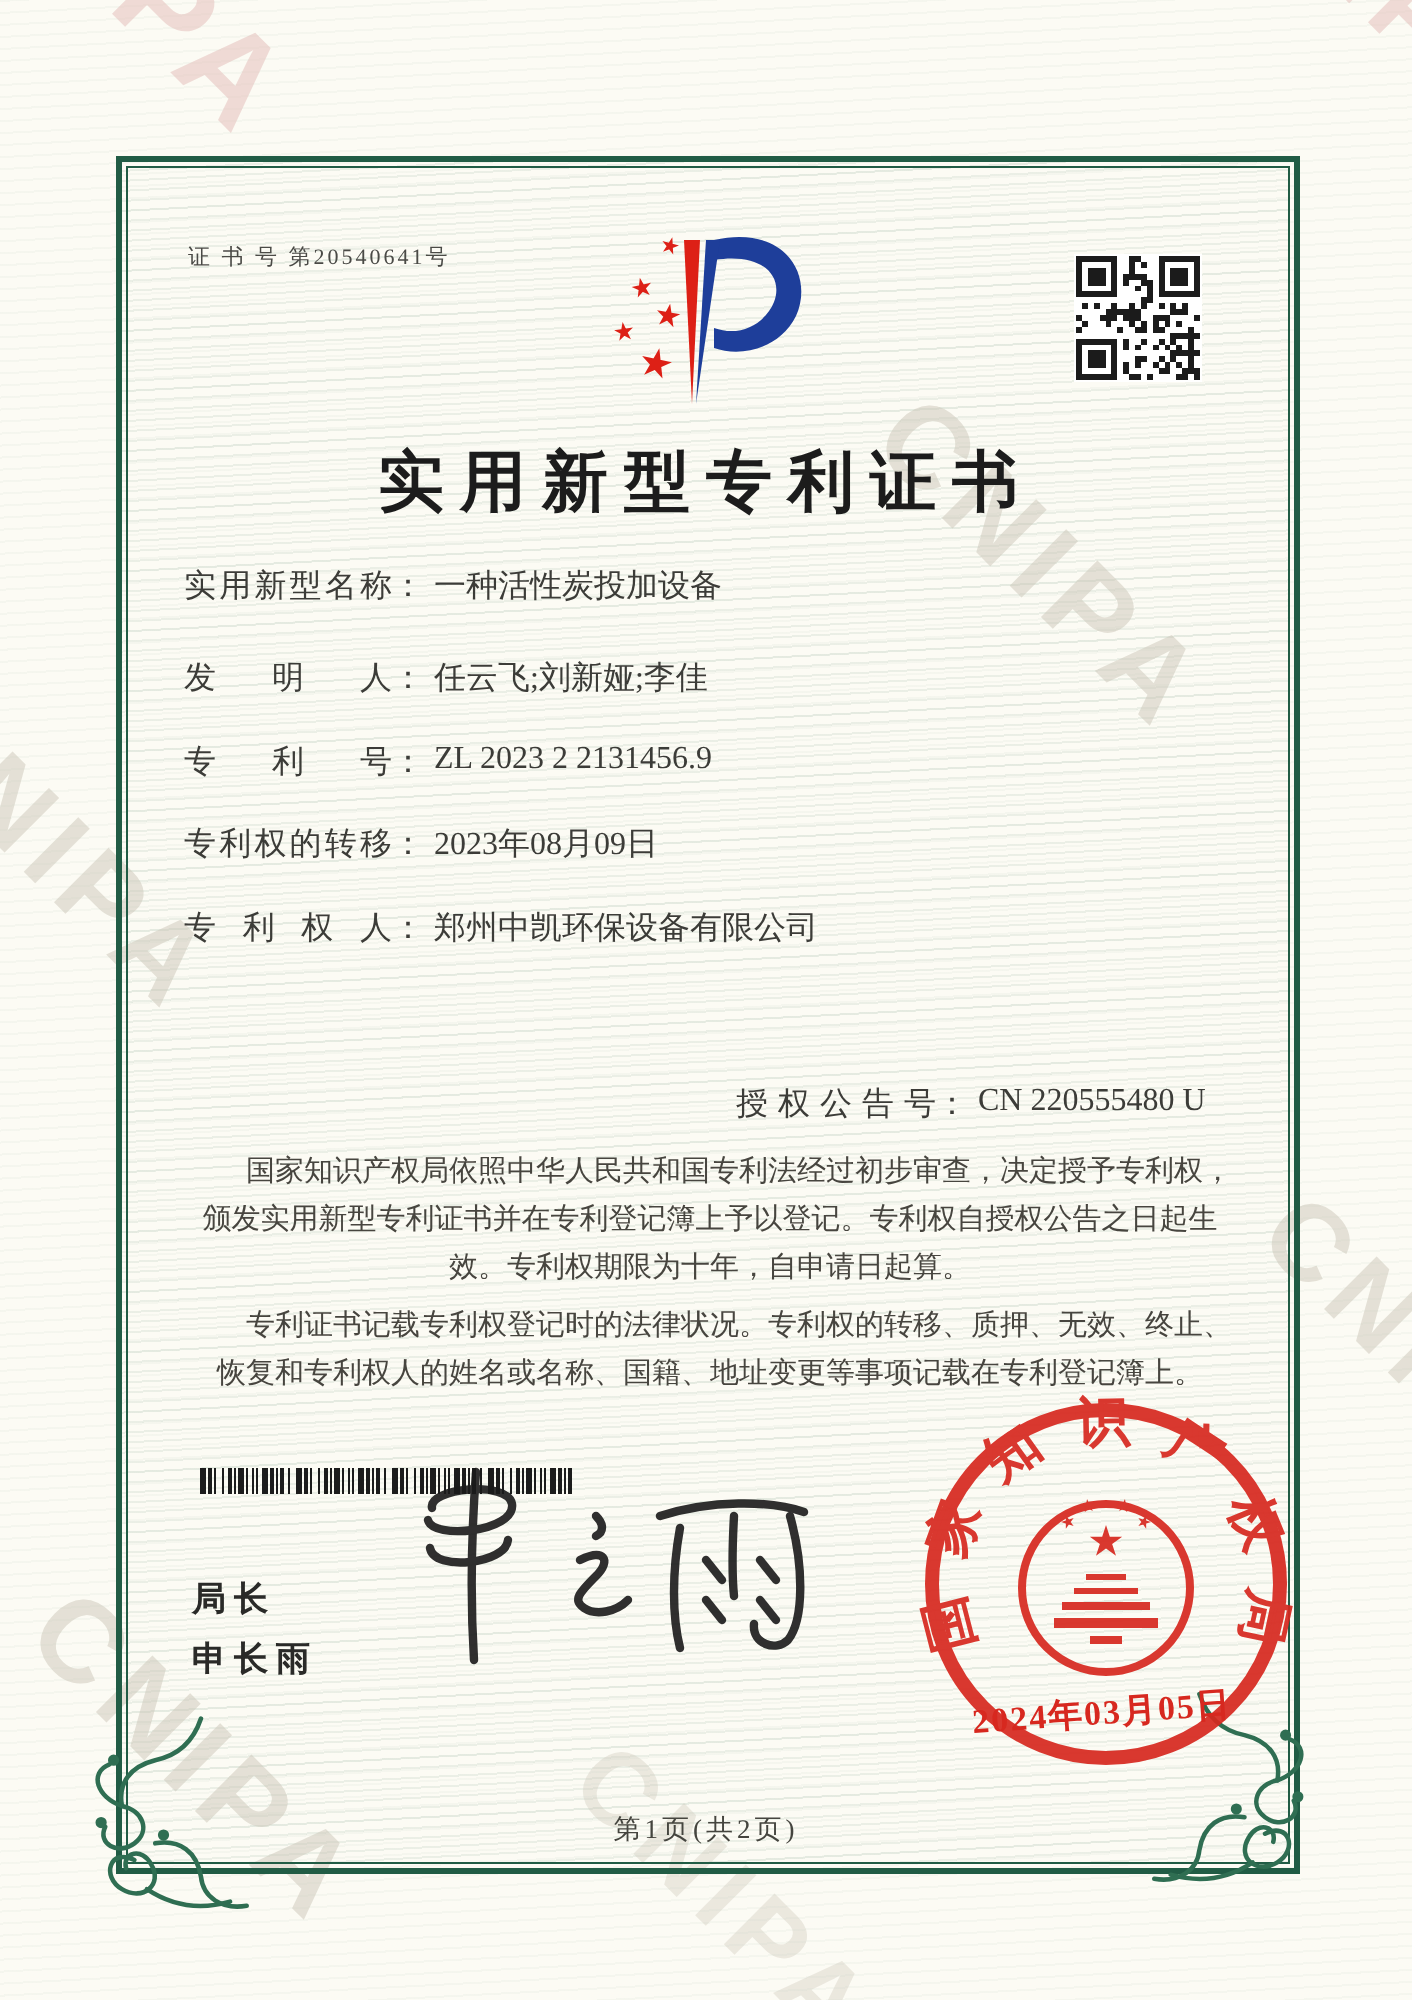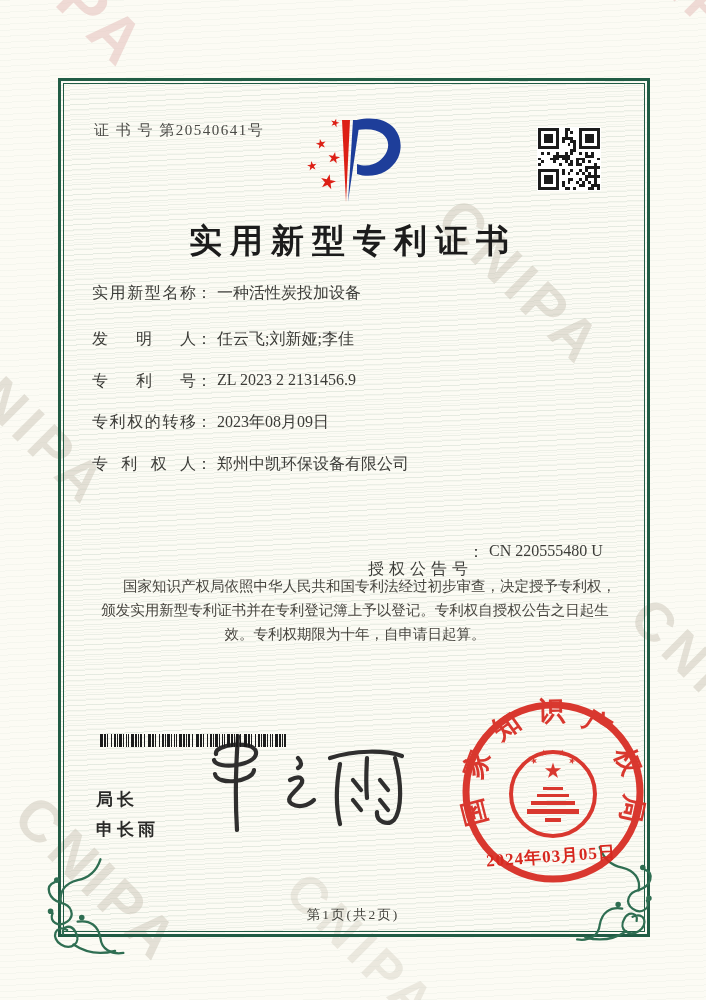--- a/index.html
+++ b/index.html
@@ -24,34 +24,34 @@
     font-weight:700;transform:rotate(45deg);letter-spacing:6px;pointer-events:none;white-space:nowrap;
   }
   .wm-grey{color:rgba(203,197,184,.5);}
   .wm-pink{color:rgba(228,192,188,.55);}
   
   .frame{position:absolute;left:58px;top:78px;width:586px;height:853px;border:3px solid #215c45;z-index:2;}
   .frame-inner{position:absolute;inset:2px;border:1px solid #215c45;}
   .flourish{position:absolute;z-index:3;}
   
   .content{position:absolute;inset:0;z-index:4;}
-  .cert-no{position:absolute;left:94px;top:121px;font-size:15px;letter-spacing:1.5px;color:#4a4a46;}
+  .cert-no{position:absolute;left:94px;top:121px;font-size:11px;letter-spacing:1.5px;color:#4a4a46;}
   .logo{position:absolute;left:293px;top:114px;}
   .qr{position:absolute;left:537px;top:127px;background:#fff;padding:1px;}
   .title{
     position:absolute;left:0;right:0;top:219px;text-align:center;
     font-size:33px;font-weight:700;letter-spacing:8px;color:#1c1c1c;
   }
   .row{position:absolute;left:92px;font-size:16px;color:#3c3c38;}
   .row .lbl{display:inline-block;width:104px;text-align:justify;text-align-last:justify;vertical-align:top;}
   .row .colon{vertical-align:top;}
   .row .val{margin-left:5px;vertical-align:top;}
   .val-wrap{display:inline-block;width:452px;line-height:1.45;}
   .grant2{position:absolute;left:368px;top:0;white-space:nowrap;}
-  .grant2 .lbl{width:100px;margin-top:17px;}
+  .grant2 .lbl{width:100px;}
   .paras{position:absolute;left:92px;top:574px;width:526px;font-size:14.5px;line-height:1.66;color:#47453f;}
   .paras p{margin:0 0 5px 0;text-indent:2em;text-align:center;}
   .barcode{position:absolute;left:100px;top:734px;width:186px;height:13px;}
   .sig-label{
     position:absolute;left:96px;font-family:"Liberation Sans","DejaVu Sans",sans-serif;
     font-size:17px;font-weight:600;letter-spacing:4px;color:#2a2a28;
   }
   .sig-title{top:788px;}
   .sig-name{top:818px;}
   .signature{position:absolute;left:190px;top:728px;}
@@ -265,20 +265,21 @@
   </div>
   <div class="row" style="top:454px;">
     <span class="lbl">专 利 权 人</span><span class="colon">：</span><span class="val">郑州中凯环保设备有限公司</span>
   </div>
   <div class="row" style="top:542px;left:0;width:706px;">
     <span class="grant2"><span class="lbl">授权公告号</span><span class="colon">：</span><span class="val">CN 220555480 U</span></span>
   </div>
 
   <div class="paras">
     <p>国家知识产权局依照中华人民共和国专利法经过初步审查，决定授予专利权，颁发实用新型专利证书并在专利登记簿上予以登记。专利权自授权公告之日起生效。专利权期限为十年，自申请日起算。</p>
+    <p>专利证书记载专利权登记时的法律状况。专利权的转移、质押、无效、终止、恢复和专利权人的姓名或名称、国籍、地址变更等事项记载在专利登记簿上。</p>
   </div>
 
   <div id="barcode" class="barcode">
       <div style="position: absolute; top: 0px; bottom: 0px; background: rgb(28, 28, 28); left: 0px; width: 3px;"></div>
       <div style="position: absolute; top: 0px; bottom: 0px; background: rgb(28, 28, 28); left: 4px; width: 2px;"></div>
       <div style="position: absolute; top: 0px; bottom: 0px; background: rgb(28, 28, 28); left: 7px; width: 1px;"></div>
       <div style="position: absolute; top: 0px; bottom: 0px; background: rgb(28, 28, 28); left: 11px; width: 1px;"></div>
       <div style="position: absolute; top: 0px; bottom: 0px; background: rgb(28, 28, 28); left: 14px; width: 2px;"></div>
       <div style="position: absolute; top: 0px; bottom: 0px; background: rgb(28, 28, 28); left: 17px; width: 1px;"></div>
       <div style="position: absolute; top: 0px; bottom: 0px; background: rgb(28, 28, 28); left: 19px; width: 3px;"></div>

